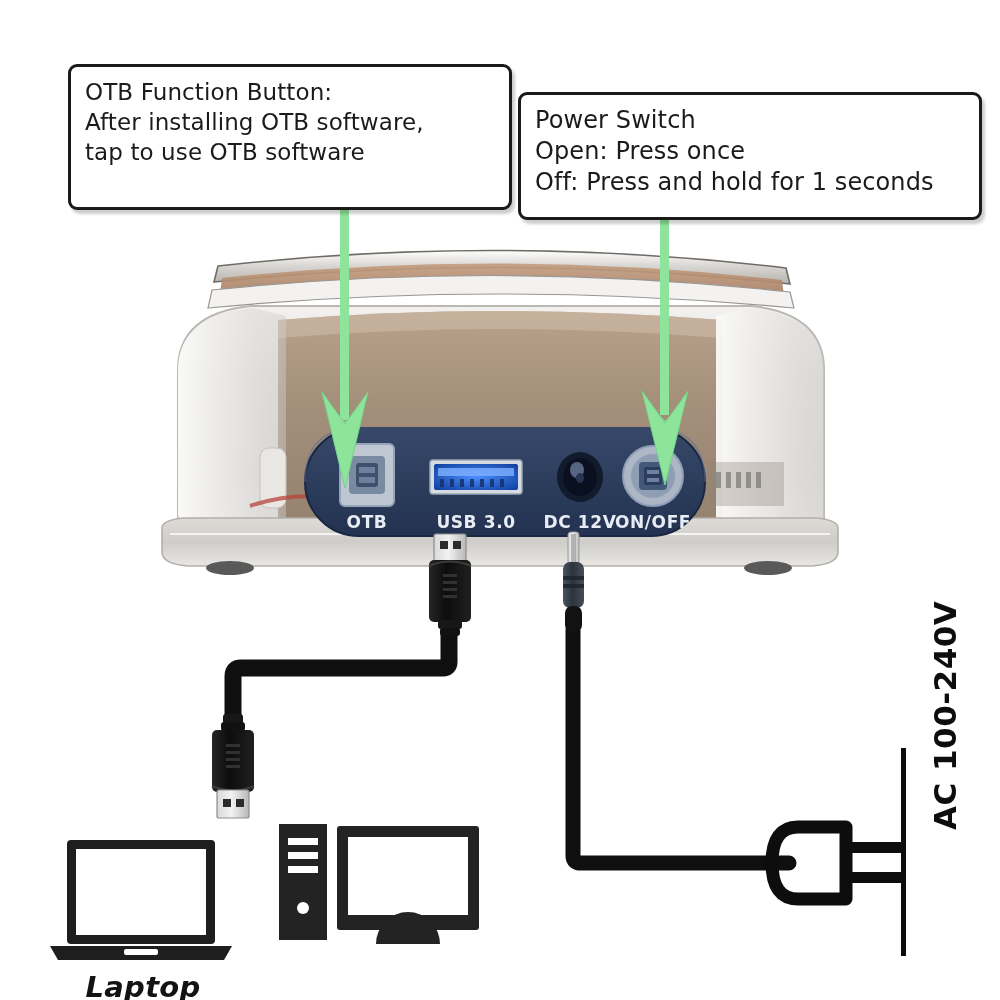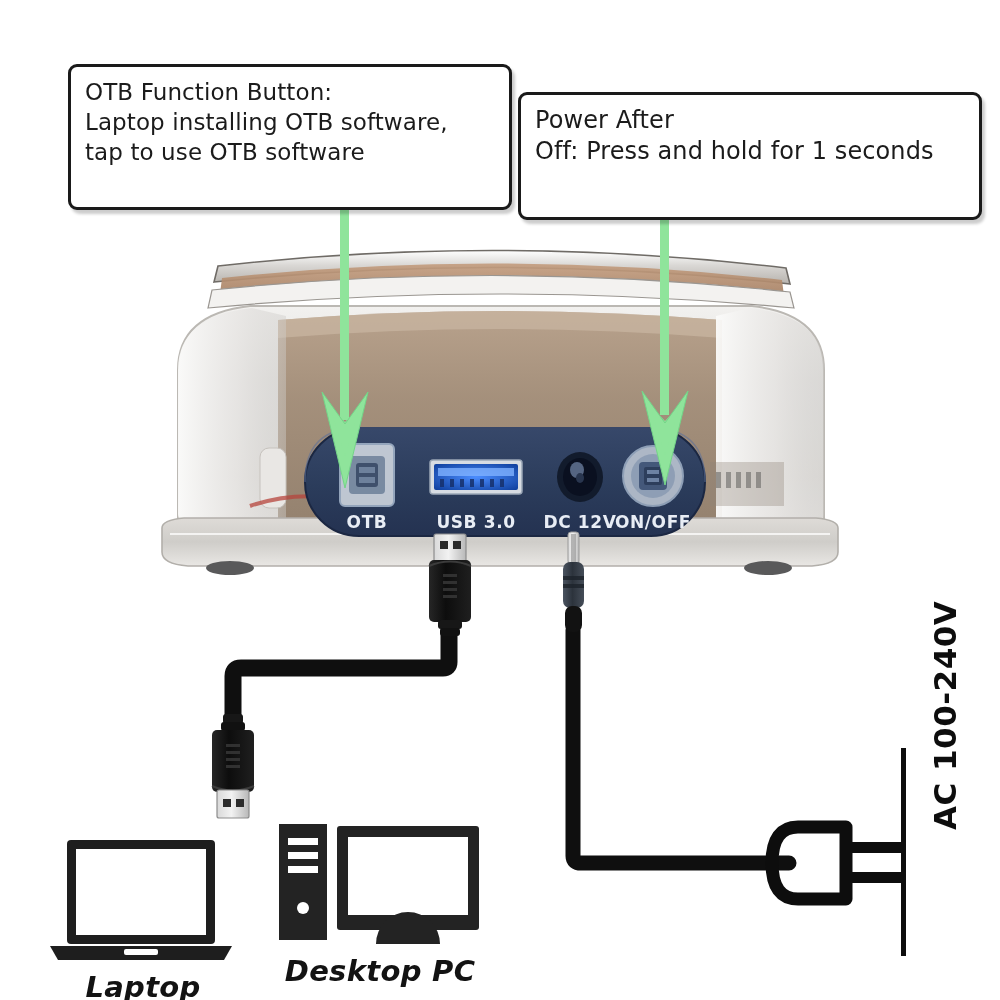--- a/index.html
+++ b/index.html
@@ -206,26 +206,27 @@
     <svg width="54" height="270" viewBox="0 0 54 270">
       <rect x="22" y="0" width="9" height="200" fill="#8fe49b"></rect>
       <path d="M27 270 L4 176 L27 208 L50 176 Z" fill="#8fe49b"></path>
       <path d="M27 240 L12 190 L27 206 L42 190 Z" fill="#8fe49b"></path>
       <path d="M27 270 L4 176 L27 208 L50 176 Z" fill="none" stroke="#74d488" stroke-width="1"></path>
     </svg>
   </div>
 
   <div class="callout" id="callout-otb">
     <div class="line">OTB Function Button:</div>
-    <div class="line">Laptop installing OTB software,</div>
+    <div class="line">After installing OTB software,</div>
     <div class="line">tap to use OTB software</div>
   </div>
 
   <div class="callout" id="callout-power">
-    <div class="line">Power After</div>
+    <div class="line">Power Switch</div>
+    <div class="line">Open: Press once</div>
     <div class="line">Off: Press and hold for 1 seconds</div>
   </div>
 
   <div class="cablewrap">
     <svg width="1000" height="1000" viewBox="0 0 1000 1000">
       <defs>
         <linearGradient id="plugG" x1="0" y1="0" x2="1" y2="0">
           <stop offset="0%" stop-color="#262626"></stop>
           <stop offset="40%" stop-color="#0d0d0d"></stop>
           <stop offset="100%" stop-color="#1f1f1f"></stop>
@@ -318,16 +319,15 @@
       <rect x="4" y="4" width="48" height="116" fill="#232323"></rect>
       <rect x="13" y="18" width="30" height="7" fill="#ffffff"></rect>
       <rect x="13" y="32" width="30" height="7" fill="#ffffff"></rect>
       <rect x="13" y="46" width="30" height="7" fill="#ffffff"></rect>
       <circle cx="28" cy="88" r="6" fill="#ffffff"></circle>
 
       <rect x="62" y="6" width="142" height="104" rx="3" fill="#232323"></rect>
       <rect x="73" y="17" width="120" height="78" fill="#ffffff"></rect>
       <path d="M101 124 a32 32 0 0 1 64 0 Z" fill="#232323"></path>
     </svg>
-    <div class="devlabel" id="desktop-label">Desktop PC</div>
   </div>
 
 </div>
 
 </body></html>

